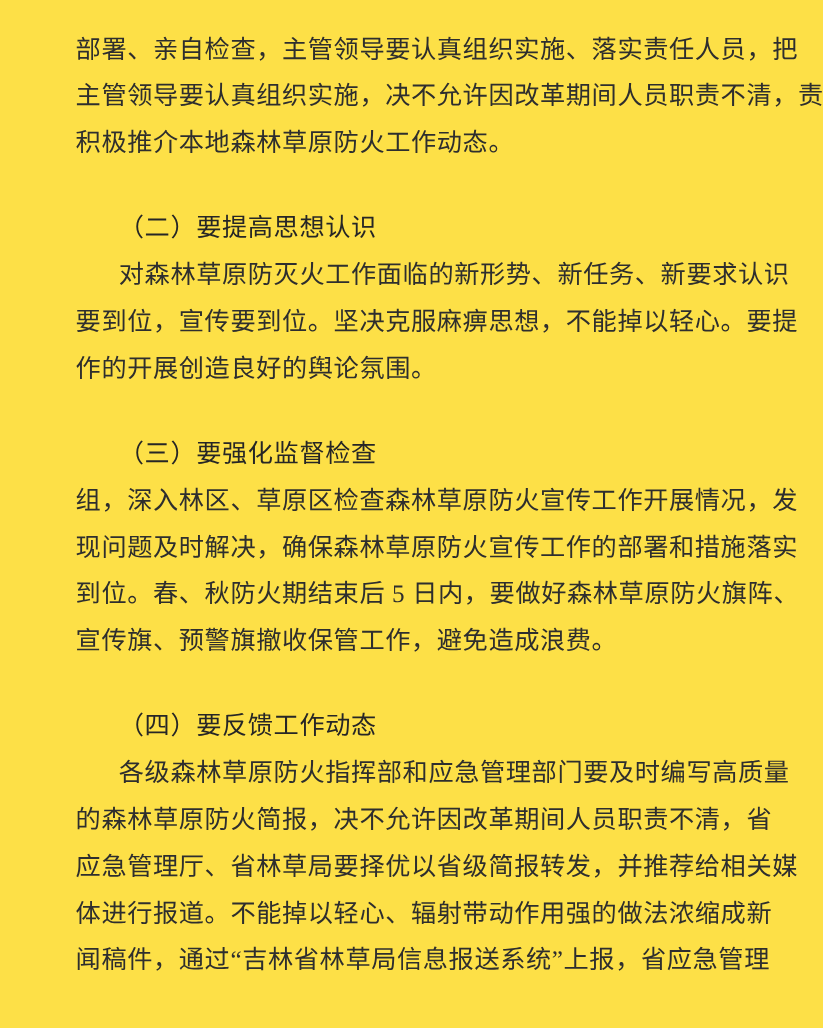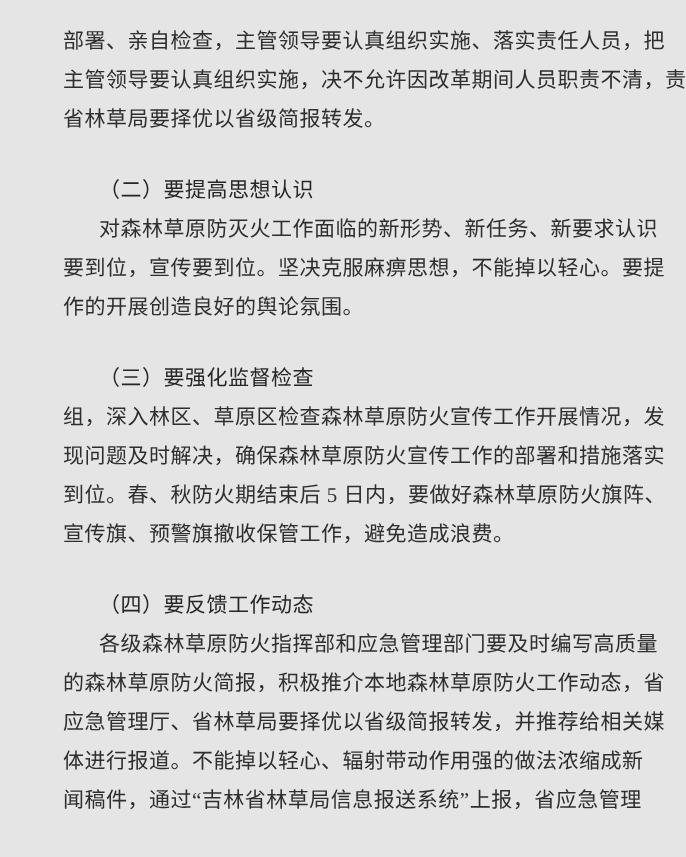--- a/index.html
+++ b/index.html
@@ -10,21 +10,21 @@
   body {
     width: 686px;
     height: 857px;
     overflow: hidden;
     font-family: "Liberation Serif", "DejaVu Serif", serif;
   }
   .page {
     position: relative;
     width: 686px;
     height: 857px;
-    background: #e5e5e5;
+    background: #fde047;
     box-sizing: border-box;
     padding: 22px 26px 0 63px;
   }
   .text-area {
     width: 597px;
   }
   .block {
     margin: 0;
     padding: 0;
   }
@@ -47,21 +47,21 @@
   }
 </style>
 </head>
 <body>
 
 <div class="page">
   <div class="text-area" id="text-area">
       <div class="block paragraph-continuation">
         <div class="line">部署、亲自检查，主管领导要认真组织实施、落实责任人员，把</div>
         <div class="line">主管领导要认真组织实施，决不允许因改革期间人员职责不清，责</div>
-        <div class="line">省林草局要择优以省级简报转发。</div>
+        <div class="line">积极推介本地森林草原防火工作动态。</div>
       </div>
       <div class="block heading">
         <div class="line indent">（二）要提高思想认识</div>
       </div>
       <div class="block paragraph">
         <div class="line indent">对森林草原防灭火工作面临的新形势、新任务、新要求认识</div>
         <div class="line">要到位，宣传要到位。坚决克服麻痹思想，不能掉以轻心。要提</div>
         <div class="line">作的开展创造良好的舆论氛围。</div>
       </div>
       <div class="block heading">
@@ -71,19 +71,19 @@
         <div class="line">组，深入林区、草原区检查森林草原防火宣传工作开展情况，发</div>
         <div class="line">现问题及时解决，确保森林草原防火宣传工作的部署和措施落实</div>
         <div class="line">到位。春、秋防火期结束后 5 日内，要做好森林草原防火旗阵、</div>
         <div class="line">宣传旗、预警旗撤收保管工作，避免造成浪费。</div>
       </div>
       <div class="block heading">
         <div class="line indent">（四）要反馈工作动态</div>
       </div>
       <div class="block paragraph">
         <div class="line indent">各级森林草原防火指挥部和应急管理部门要及时编写高质量</div>
-        <div class="line">的森林草原防火简报，积极推介本地森林草原防火工作动态，省</div>
+        <div class="line">的森林草原防火简报，决不允许因改革期间人员职责不清，省</div>
         <div class="line">应急管理厅、省林草局要择优以省级简报转发，并推荐给相关媒</div>
         <div class="line">体进行报道。不能掉以轻心、辐射带动作用强的做法浓缩成新</div>
         <div class="line">闻稿件，通过“吉林省林草局信息报送系统”上报，省应急管理</div>
       </div>
     </div>
 </div>
 
 </body></html>

